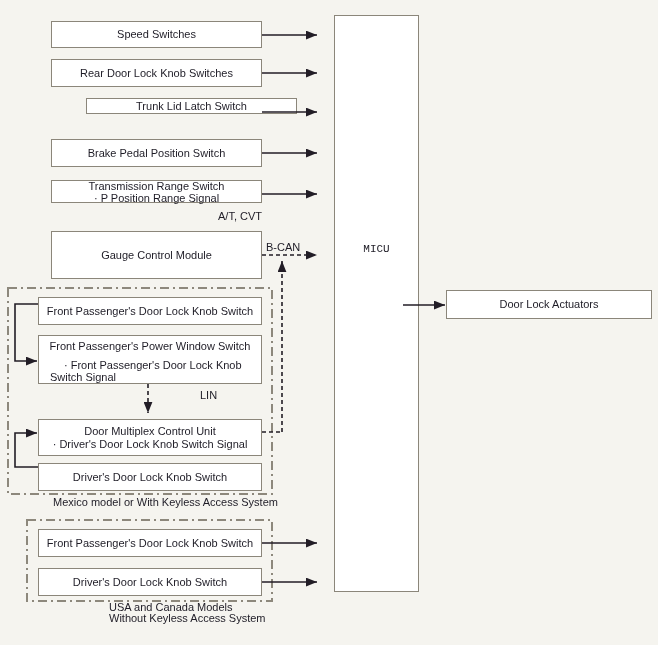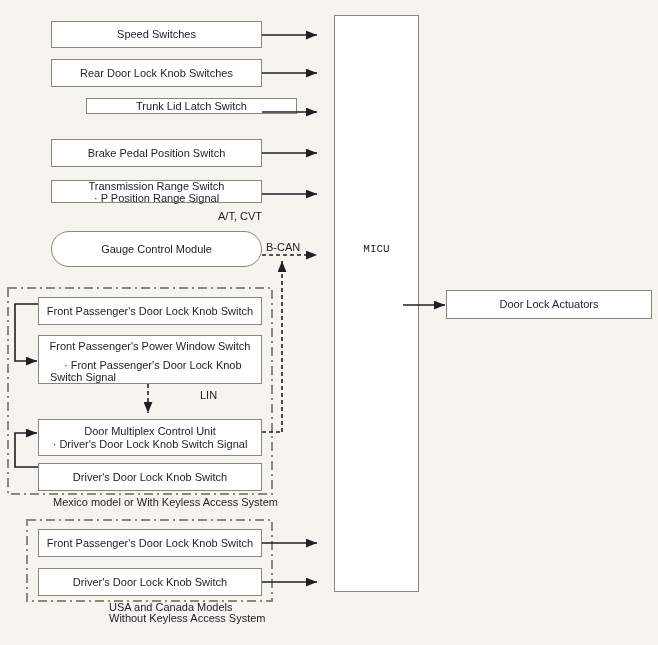--- a/index.html
+++ b/index.html
@@ -18,21 +18,21 @@
     display:flex;flex-direction:column;justify-content:center;
     text-align:center;
   }
   .lbl{position:absolute;font-size:11px;line-height:11px;white-space:nowrap;}
   
   .b-door   {left:51px;top:21px; width:211px;height:27px;}
   .b-rear   {left:51px;top:59px; width:211px;height:28px;}
   .b-trunk  {left:51px;top:98px; width:211px;height:16px;margin-left:35px;}
   .b-brake  {left:51px;top:139px;width:211px;height:28px;}
   .b-trans  {left:51px;top:180px;width:211px;height:23px;line-height:12px;}
-  .b-gauge  {left:51px;top:231px;width:211px;height:36px;border-radius:18px;}
+  .b-gauge  {left:51px;top:231px;width:211px;height:48px;}
   
   .b-fpknob1{left:38px;top:297px;width:224px;height:28px;}
   .b-fpwin  {left:38px;top:335px;width:224px;height:49px;justify-content:flex-start;padding-top:4px;line-height:12px;}
   .b-mux    {left:38px;top:419px;width:224px;height:37px;line-height:13px;}
   .b-dknob1 {left:38px;top:463px;width:224px;height:28px;}
   
   .b-fpknob2{left:38px;top:529px;width:224px;height:28px;}
   .b-dknob2 {left:38px;top:568px;width:224px;height:28px;}
   
   .b-micu   {left:334px;top:15px;width:85px;height:577px;display:block;font-family:Liberation Mono, monospace;}

